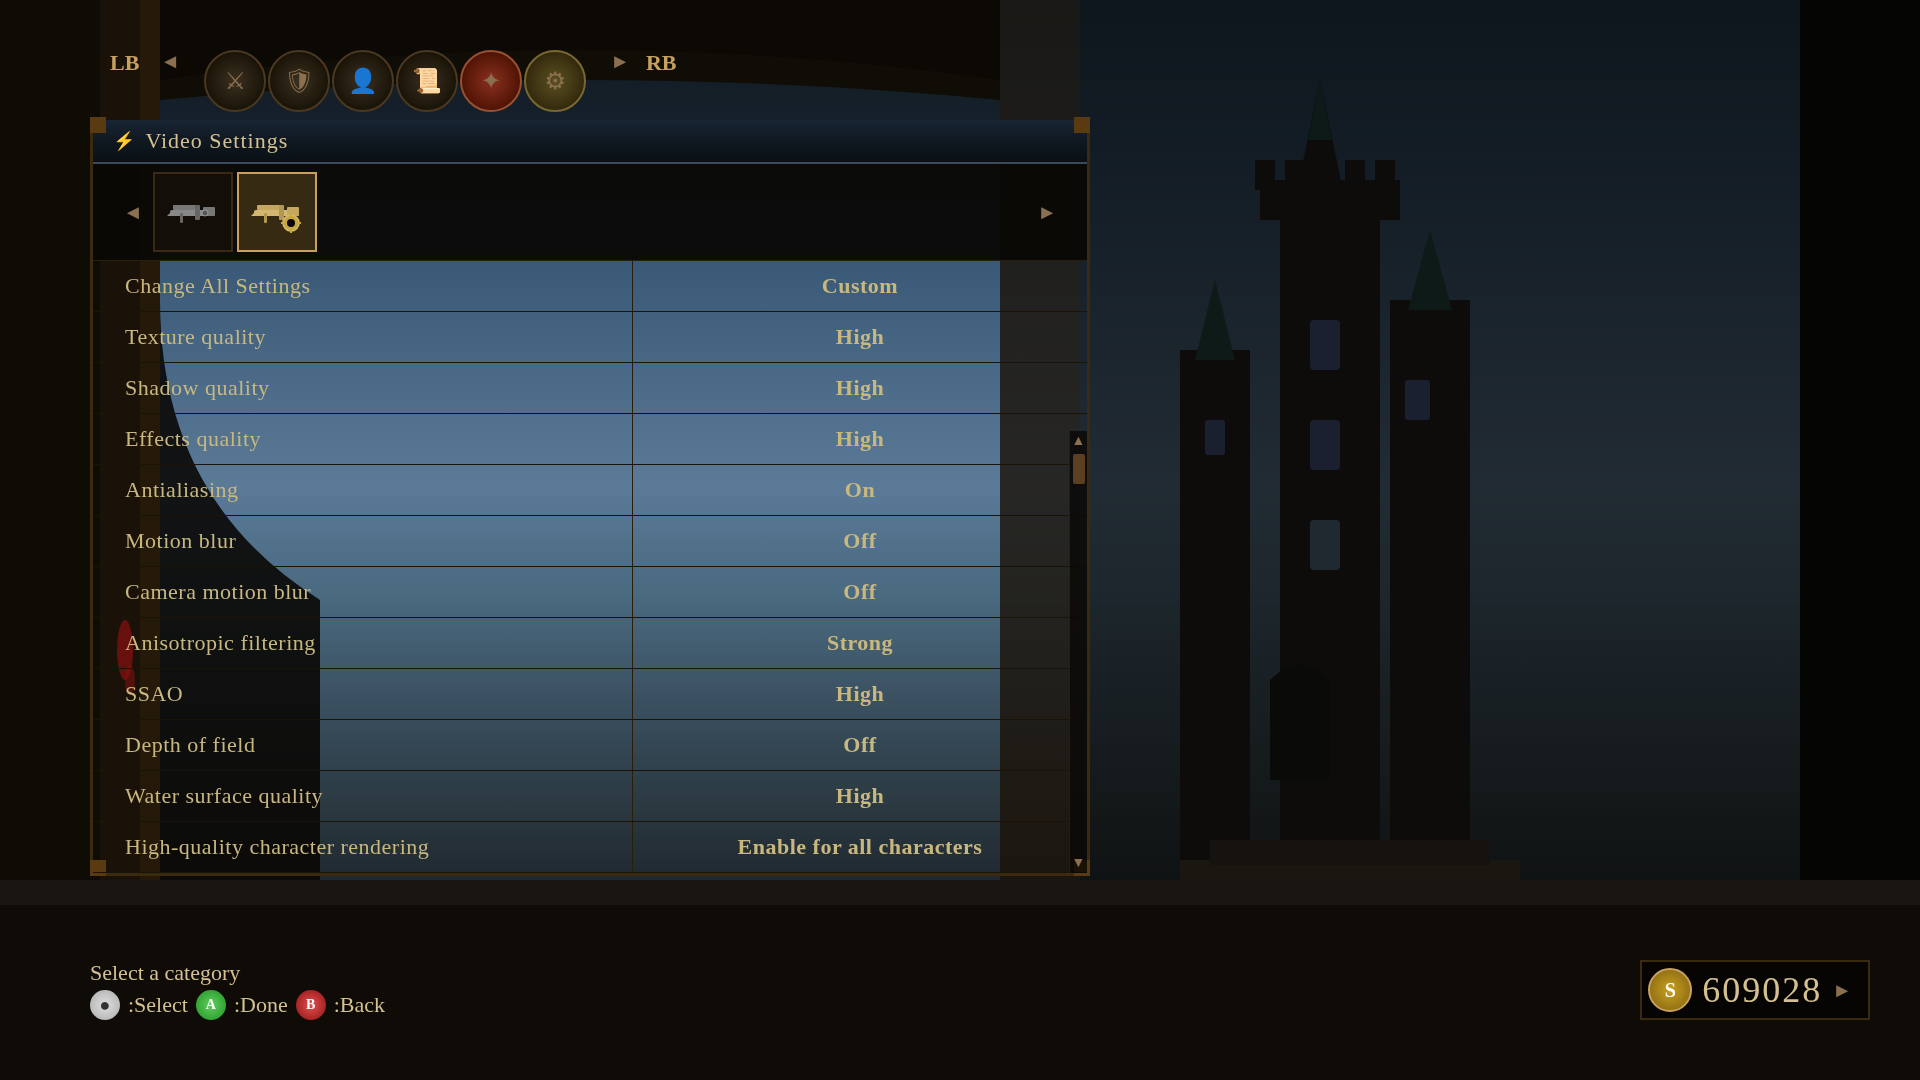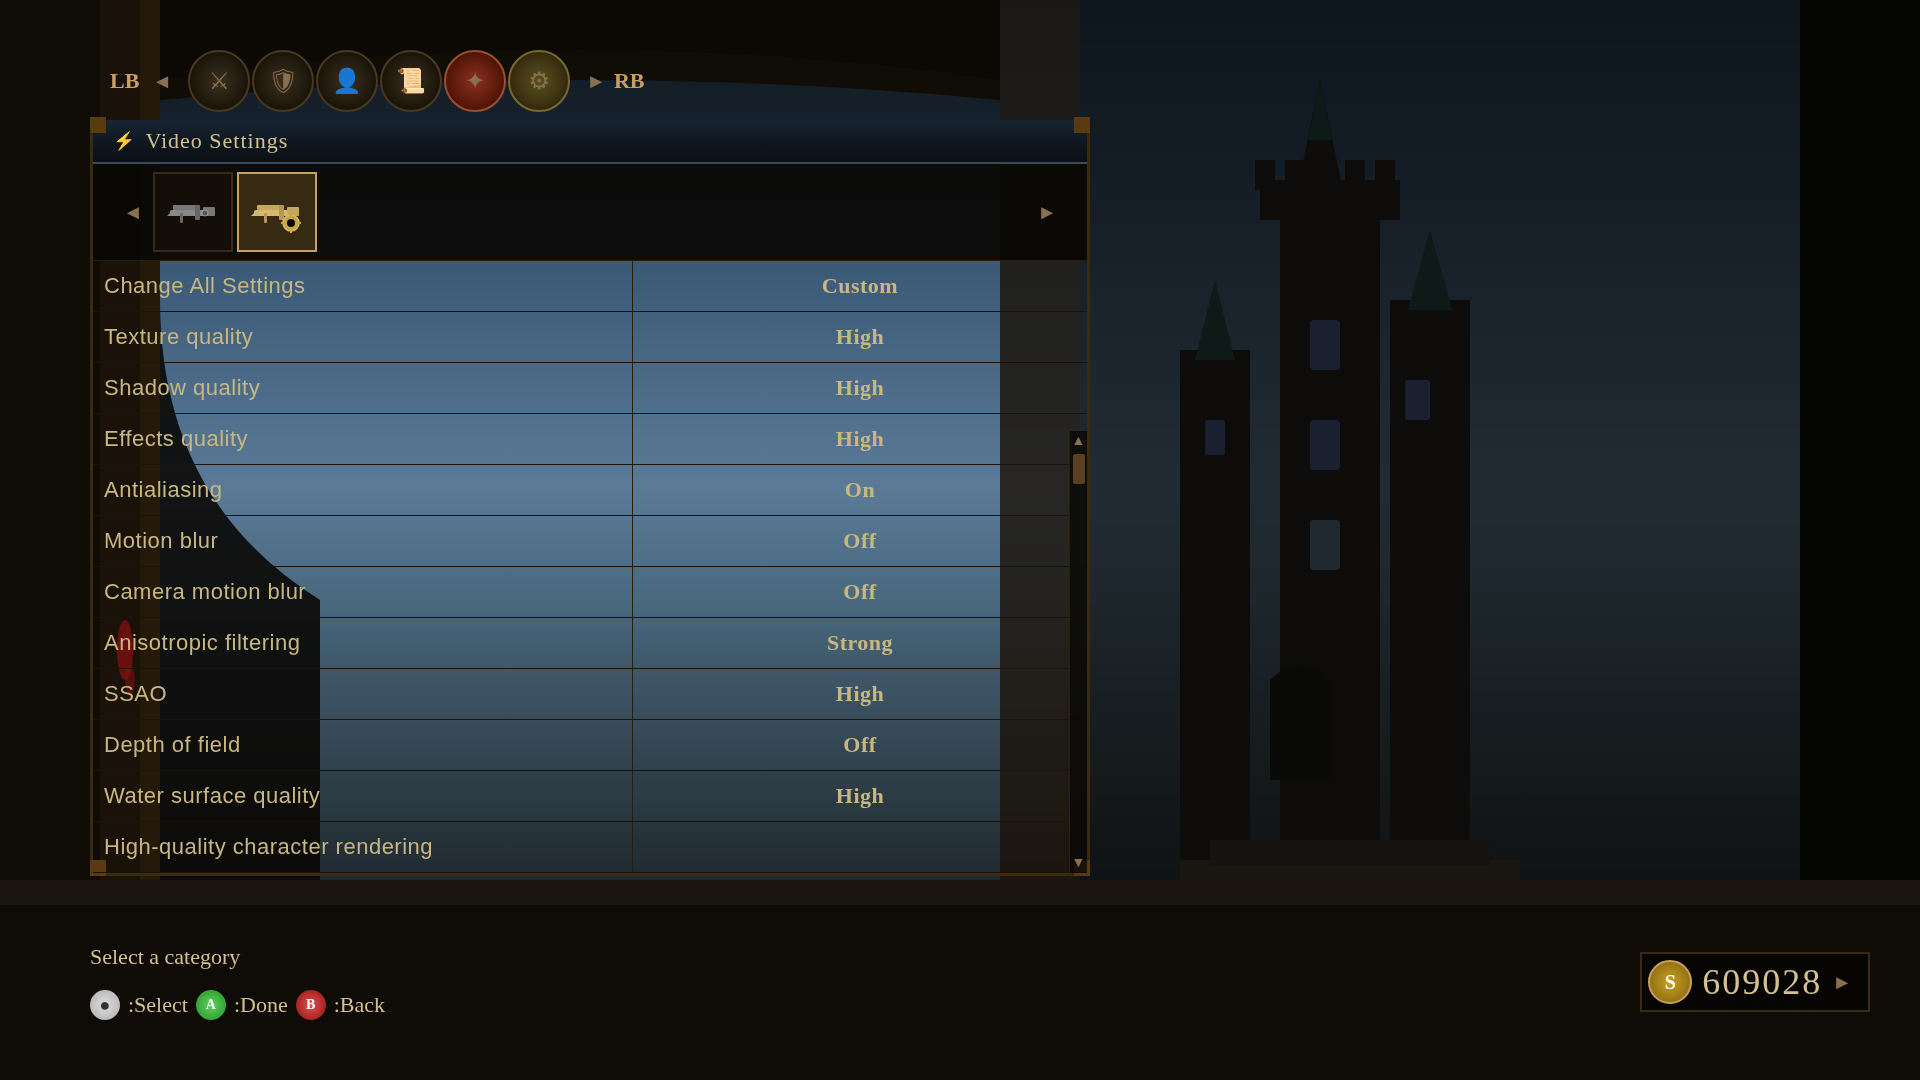--- a/index.html
+++ b/index.html
@@ -19,23 +19,22 @@
       left: 90px;
       top: 50px;
       width: 1000px;
       height: 850px;
       z-index: 10;
     }
 
     
     .top-nav {
       display: flex;
-      align-items: center;
       margin-bottom: 8px;
-      gap: 8px;
+      gap: 16px;
       padding-left: 20px;
     }
     .nav-label {
       color: #c8a060;
       font-size: 22px;
       font-weight: bold;
       margin-right: 5px;
       font-family: serif;
     }
     .nav-icons {
@@ -130,24 +129,24 @@
     .settings-list {
       padding: 0;
     }
     .setting-row {
       display: flex;
       border-bottom: 1px solid #1a1408;
       cursor: pointer;
     }
     .setting-name {
       flex: 0 0 540px;
-      padding: 12px 11px;
+      padding: 12px 32px;
       color: #c8b880;
       font-size: 22px;
-      font-family: Liberation Sans, sans-serif;
+      font-family: Liberation Serif, serif;
       border-right: 1px solid #2a1e0a;
       letter-spacing: 0.5px;
     }
     .setting-value {
       flex: 1;
       padding: 12px 16px;
       color: #c8b880;
       font-size: 22px;
       font-family: serif;
       text-align: center;
@@ -197,21 +196,21 @@
       left: 90px;
       right: 50px;
       z-index: 10;
       display: flex;
       align-items: center;
       justify-content: space-between;
     }
     .controls-area {
       display: flex;
       flex-direction: column;
-      gap: 20px;
+      gap: 4px;
     }
     .controls-hint {
       color: #d4c090;
       font-size: 22px;
       font-family: serif;
     }
     .controls-buttons {
       display: flex;
       align-items: center;
       gap: 8px;
@@ -505,20 +504,21 @@
         <span class="setting-value">Off</span>
       </div>
 
       <div class="setting-row">
         <span class="setting-name">Water surface quality</span>
         <span class="setting-value">High</span>
       </div>
 
       <div class="setting-row">
         <span class="setting-name">High-quality character rendering</span>
+        <span class="setting-value">Enable for all characters</span>
       </div>
 
       <div class="scroll-track">
         <div class="scroll-arrow-top">▲</div>
         <div class="scroll-thumb"></div>
         <div class="scroll-arrow-bottom">▼</div>
       </div>
     </div>
   </div>
 </div>

